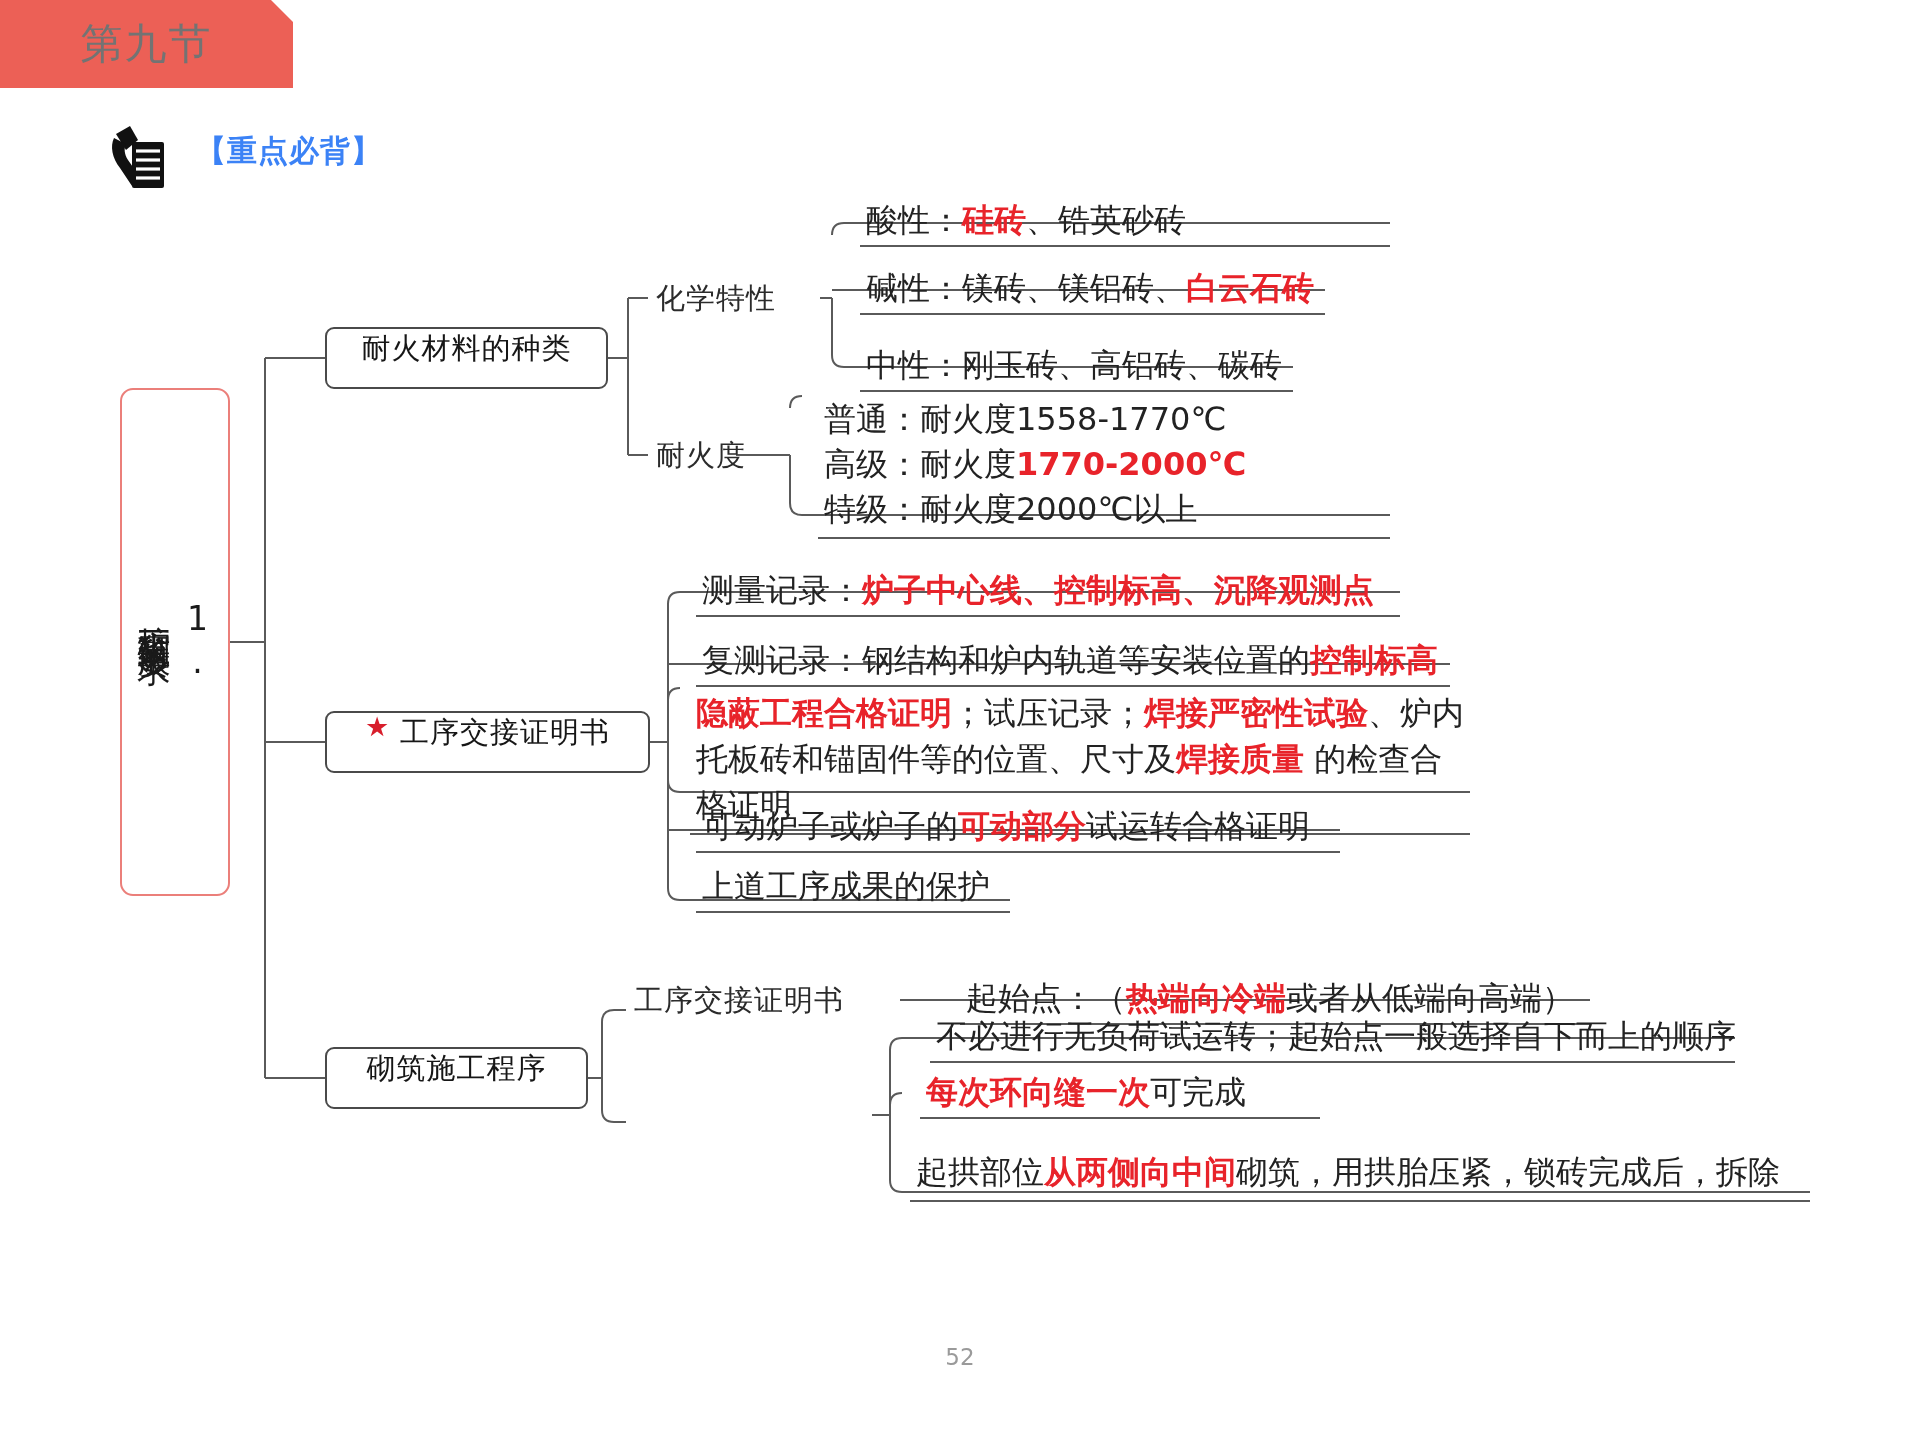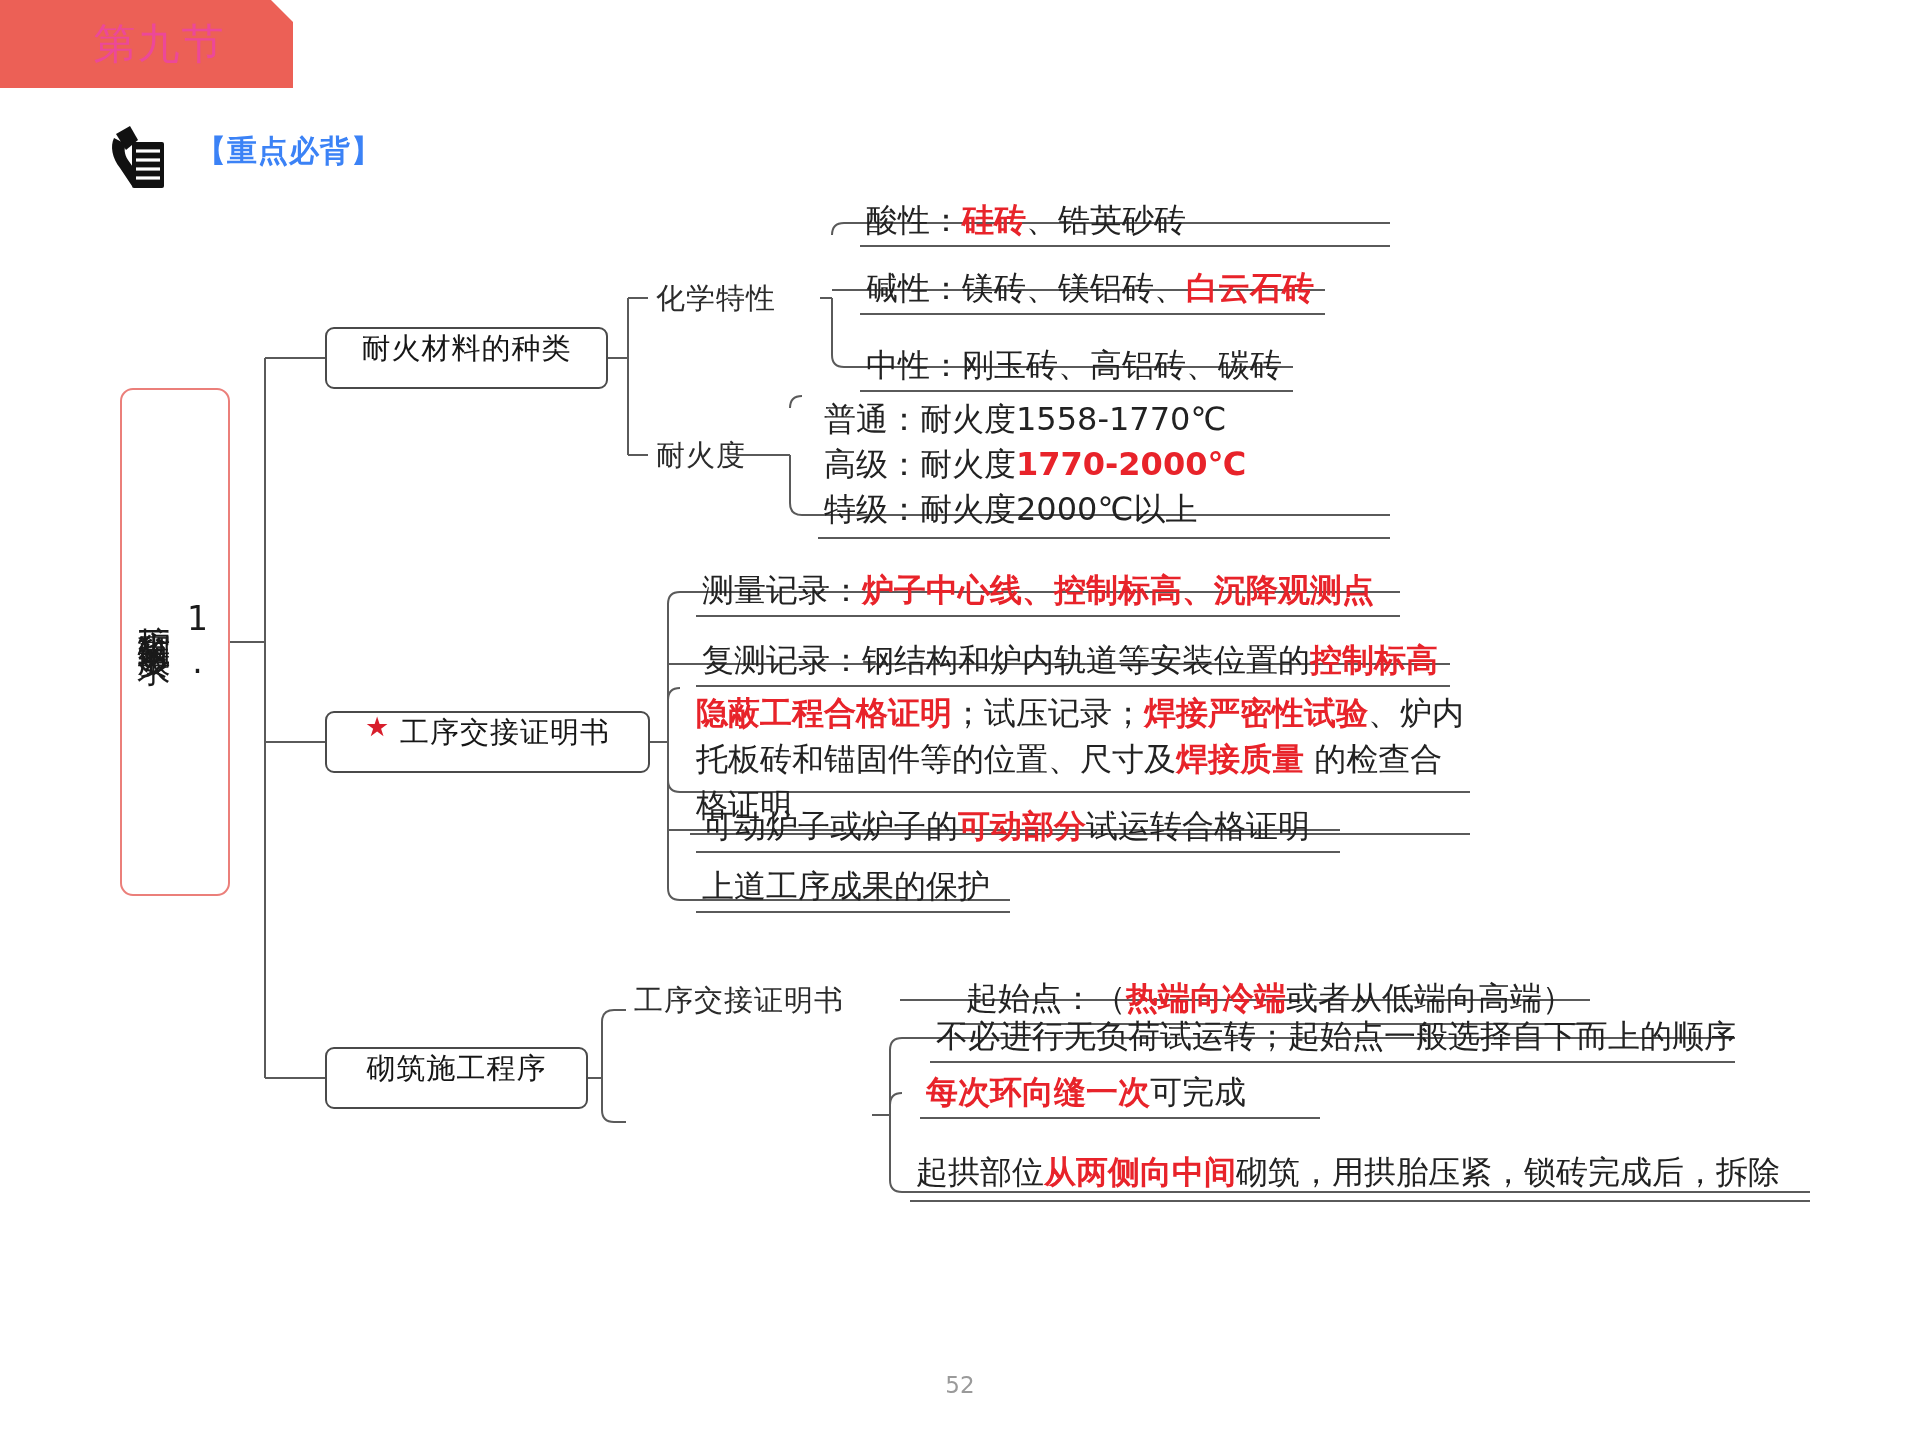--- a/index.html
+++ b/index.html
@@ -21,23 +21,22 @@
   }
   .banner-notch{
     position:absolute;right:0;top:0;width:22px;height:22px;
     background:#ffffff;
     -webkit-clip-path:polygon(100% 0, 0 0, 100% 100%);
     clip-path:polygon(100% 0, 0 0, 100% 100%);
   }
   .banner-text{
     position:absolute;left:0;top:0;width:293px;height:88px;
     display:flex;align-items:center;justify-content:center;
-    font-size:42px;color:#ec4899;letter-spacing:2px;
-    font-family:"DejaVu Sans","Liberation Sans",sans-serif;
-    margin-left:13px;
+    font-size:42px;color:#737373;letter-spacing:2px;
+    font-family:"DejaVu Sans","Liberation Sans",sans-serif;
   }
 
   
   .kp-icon{position:absolute;left:108px;top:124px;width:62px;height:68px;}
   .kp-title{
     position:absolute;left:196px;top:131px;
     font-size:30px;color:#3b82f6;font-weight:bold;letter-spacing:1px;
     font-family:"DejaVu Sans","Liberation Sans",sans-serif;
   }
 
@@ -83,21 +82,21 @@
   
   .midlabel{
     position:absolute;font-size:29px;color:#2b2b2b;letter-spacing:1px;
     font-family:"DejaVu Sans","Liberation Sans",sans-serif;
     white-space:nowrap;line-height:40px;
   }
   .midlabel.two{white-space:normal;text-align:center;line-height:44px;}
   .midlabel .star{color:#D81E2C;font-size:27px;}
 
   .page-num{
-    position:absolute;left:0;top:1372px;width:1920px;text-align:center;
+    position:absolute;left:0;top:1344px;width:1920px;text-align:center;
     font-size:23px;color:#9a9a9a;
     font-family:"DejaVu Sans","Liberation Sans",sans-serif;
   }
 </style>
 </head>
 <body>
 
 <div id="stage">
 
   <div class="banner">

